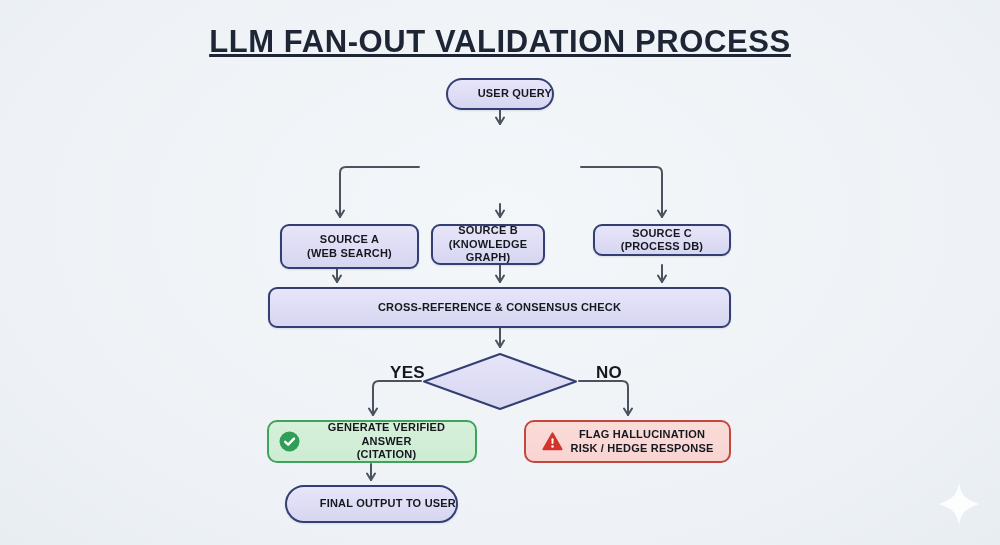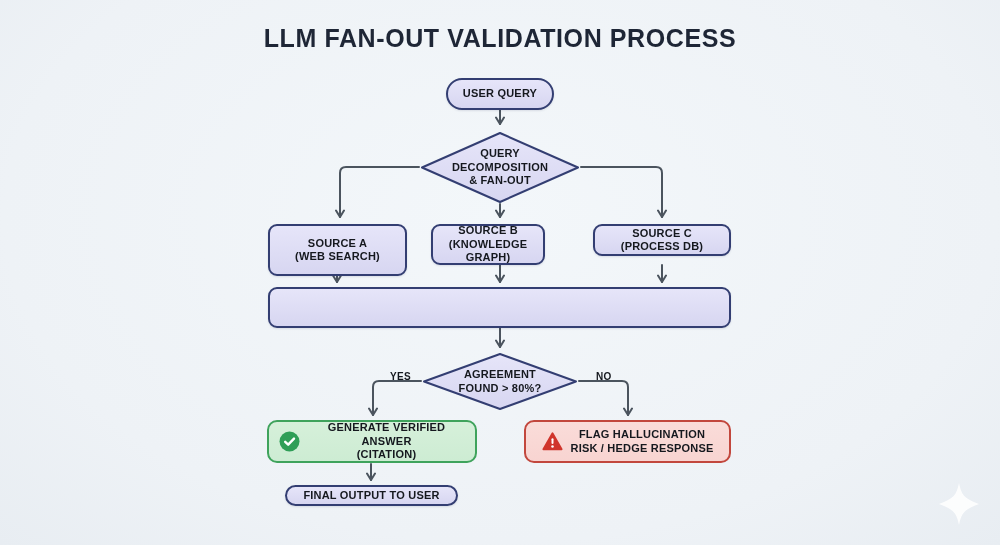--- a/index.html
+++ b/index.html
@@ -22,22 +22,23 @@
   body {
     font-family: "Liberation Sans", sans-serif;
     position: relative;
     overflow: hidden;
     background: radial-gradient(ellipse at 50% 40%, #f3f7fa 0%, var(--background) 70%, #e8edf2 100%);
   }
   .stage { position: absolute; inset: 0; }
   .page-title {
     position: absolute; left: 0; top: 24px; width: 100%;
     text-align: center;
-    font-size: 25px; font-weight: 800; letter-spacing: 0.6px;
+    font-size: 31px; font-weight: 800; letter-spacing: 0.6px;
     color: var(--title-color);
+    text-decoration: underline;
   }
   svg.edges {
     position: absolute; left: 0; top: 0; width: 1000px; height: 545px;
     pointer-events: none;
   }
   svg.edges path.connector {
     fill: none; stroke: var(--line); stroke-width: 2; stroke-linecap: round;
   }
   .node {
     position: absolute;
@@ -45,21 +46,21 @@
     text-align: center;
     font-weight: bold; color: var(--text-color);
     font-size: 11px; line-height: 13.5px; letter-spacing: 0.2px;
   }
   .box {
     background: linear-gradient(180deg, var(--node-fill-top), var(--node-fill-bottom));
     border: 2px solid var(--node-border);
     border-radius: 9px;
     box-shadow: 0 1px 2px rgba(40,48,90,0.12);
   }
-  .pill { border-radius: 999px; }
+  .pill { border-radius: 999px; justify-content: flex-end; }
   .diamond { background: none; border: none; box-shadow: none; }
   .diamond svg.diamond-shape {
     position: absolute; inset: 0; width: 100%; height: 100%; overflow: visible;
   }
   .diamond svg.diamond-shape polygon {
     fill: url(#lavGrad); stroke: var(--node-border); stroke-width: 2; stroke-linejoin: round;
   }
   .diamond .diamond-text { position: relative; z-index: 1; }
   .success {
     background: linear-gradient(180deg, #d6f0da, var(--success-fill));
@@ -67,23 +68,22 @@
     border-radius: 10px;
   }
   .danger {
     background: linear-gradient(180deg, #fadcd9, var(--danger-fill));
     border: 2px solid var(--danger-border);
     border-radius: 10px;
   }
   .node-inner { display: flex; align-items: center; gap: 8px; padding: 0 10px; }
   .icon-badge { flex: 0 0 auto; width: 21px; height: 21px; display: flex; align-items: center; justify-content: center; }
   .edge-label {
-    position: absolute; font-size: 10px; font-weight: bold; color: var(--text-color);
+    position: absolute; font-size: 17px; font-weight: bold; color: var(--text-color);
     letter-spacing: 0.3px;
-    margin-top: 8px;
   }
   .watermark {
     position: absolute; left: 938px; top: 482px; width: 42px; height: 44px;
     opacity: 0.9; pointer-events: none;
   }
 </style>
 </head>
 <body>
 
 <div class="stage">
@@ -110,32 +110,22 @@
     <path class="connector" d="M500,328 L500,347" marker-end="url(#arrow)"></path>
     <path class="connector" d="M421,381 L379,381 Q373,381 373,387 L373,415" marker-end="url(#arrow)"></path>
     <path class="connector" d="M579,381 L622,381 Q628,381 628,387 L628,415" marker-end="url(#arrow)"></path>
     <path class="connector" d="M371,464 L371,480" marker-end="url(#arrow)"></path>
   </svg>
 
   <div class="node box pill" style="left:446px;top:78px;width:108px;height:32px">
     <span>USER QUERY</span>
   </div>
 
-  <div class="node diamond" style="left:420px;top:131px;width:160px;height:73px">
-    <svg class="diamond-shape" viewBox="0 0 160 73" preserveAspectRatio="none">
-      <polygon points="80,2 158,36.5 80,71 2,36.5"></polygon>
-    </svg>
-    <div class="diamond-text">
-      <div>QUERY</div>
-      <div>DECOMPOSITION</div>
-      <div>&amp; FAN-OUT</div>
-    </div>
-  </div>
 
-  <div class="node box" style="left:268px;top:224px;width:139px;height:52px">
+  <div class="node box" style="left:280px;top:224px;width:139px;height:45px">
     <div>
       <div>SOURCE A</div>
       <div>(WEB SEARCH)</div>
     </div>
   </div>
 
   <div class="node box" style="left:431px;top:224px;width:114px;height:41px">
     <div>
       <div>SOURCE B</div>
       <div>(KNOWLEDGE GRAPH)</div>
@@ -144,31 +134,28 @@
 
   <div class="node box" style="left:593px;top:224px;width:138px;height:32px">
     <div>
       <div>SOURCE C</div>
       <div>(PROCESS DB)</div>
     </div>
   </div>
 
   <div class="node box" style="left:268px;top:287px;width:463px;height:41px">
     <div>
+      <div>CROSS-REFERENCE &amp; CONSENSUS CHECK</div>
     </div>
   </div>
 
   <div class="node diamond" style="left:422px;top:352px;width:156px;height:59px">
     <svg class="diamond-shape" viewBox="0 0 156 59" preserveAspectRatio="none">
       <polygon points="78,2 154,29.5 78,57 2,29.5"></polygon>
     </svg>
-    <div class="diamond-text">
-      <div>AGREEMENT</div>
-      <div>FOUND &gt; 80%?</div>
-    </div>
   </div>
 
   <span class="edge-label" style="left:390px;top:363px">YES</span>
   <span class="edge-label" style="left:596px;top:363px">NO</span>
 
   <div class="node danger" style="left:524px;top:420px;width:207px;height:43px">
     <div class="node-inner">
       <span class="icon-badge">
         <svg width="23" height="21" viewBox="0 0 23 21">
           <path d="M11.5,1.5 L21.5,19 L1.5,19 Z" fill="#d0352c" stroke="#d0352c" stroke-width="2" stroke-linejoin="round"></path>
@@ -191,21 +178,21 @@
           <path d="M6.2,10.8 L9.2,13.7 L15,7.6" fill="none" stroke="#ffffff" stroke-width="2.4" stroke-linecap="round" stroke-linejoin="round"></path>
         </svg>
       </span>
       <div>
         <div>GENERATE VERIFIED ANSWER</div>
         <div>(CITATION)</div>
       </div>
     </div>
   </div>
 
-  <div class="node box pill" style="left:285px;top:485px;width:173px;height:21px">
+  <div class="node box pill" style="left:285px;top:485px;width:173px;height:38px">
     <span>FINAL OUTPUT TO USER</span>
   </div>
 
   <svg class="watermark" viewBox="0 0 42 44">
     <path d="M21,1 C23.5,13 26,16.5 41,22 C26,27.5 23.5,31 21,43 C18.5,31 16,27.5 1,22 C16,16.5 18.5,13 21,1 Z" fill="#ffffff"></path>
   </svg>
 
 </div>
 
 </body></html>

